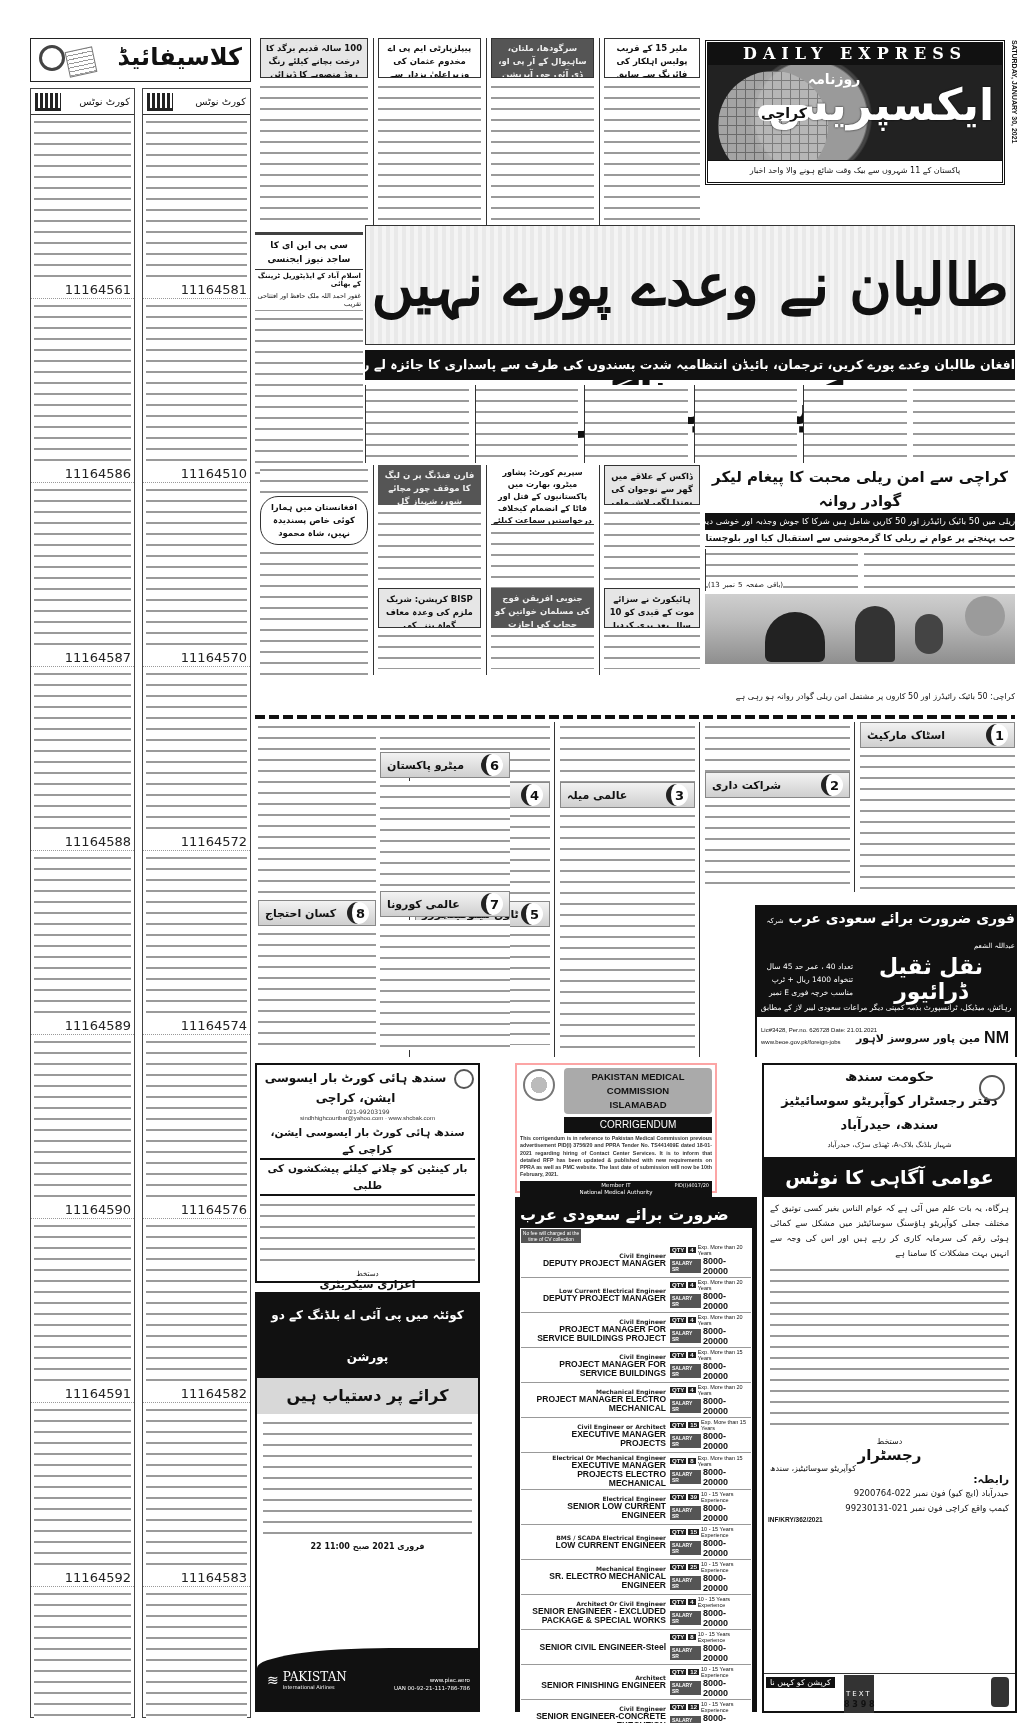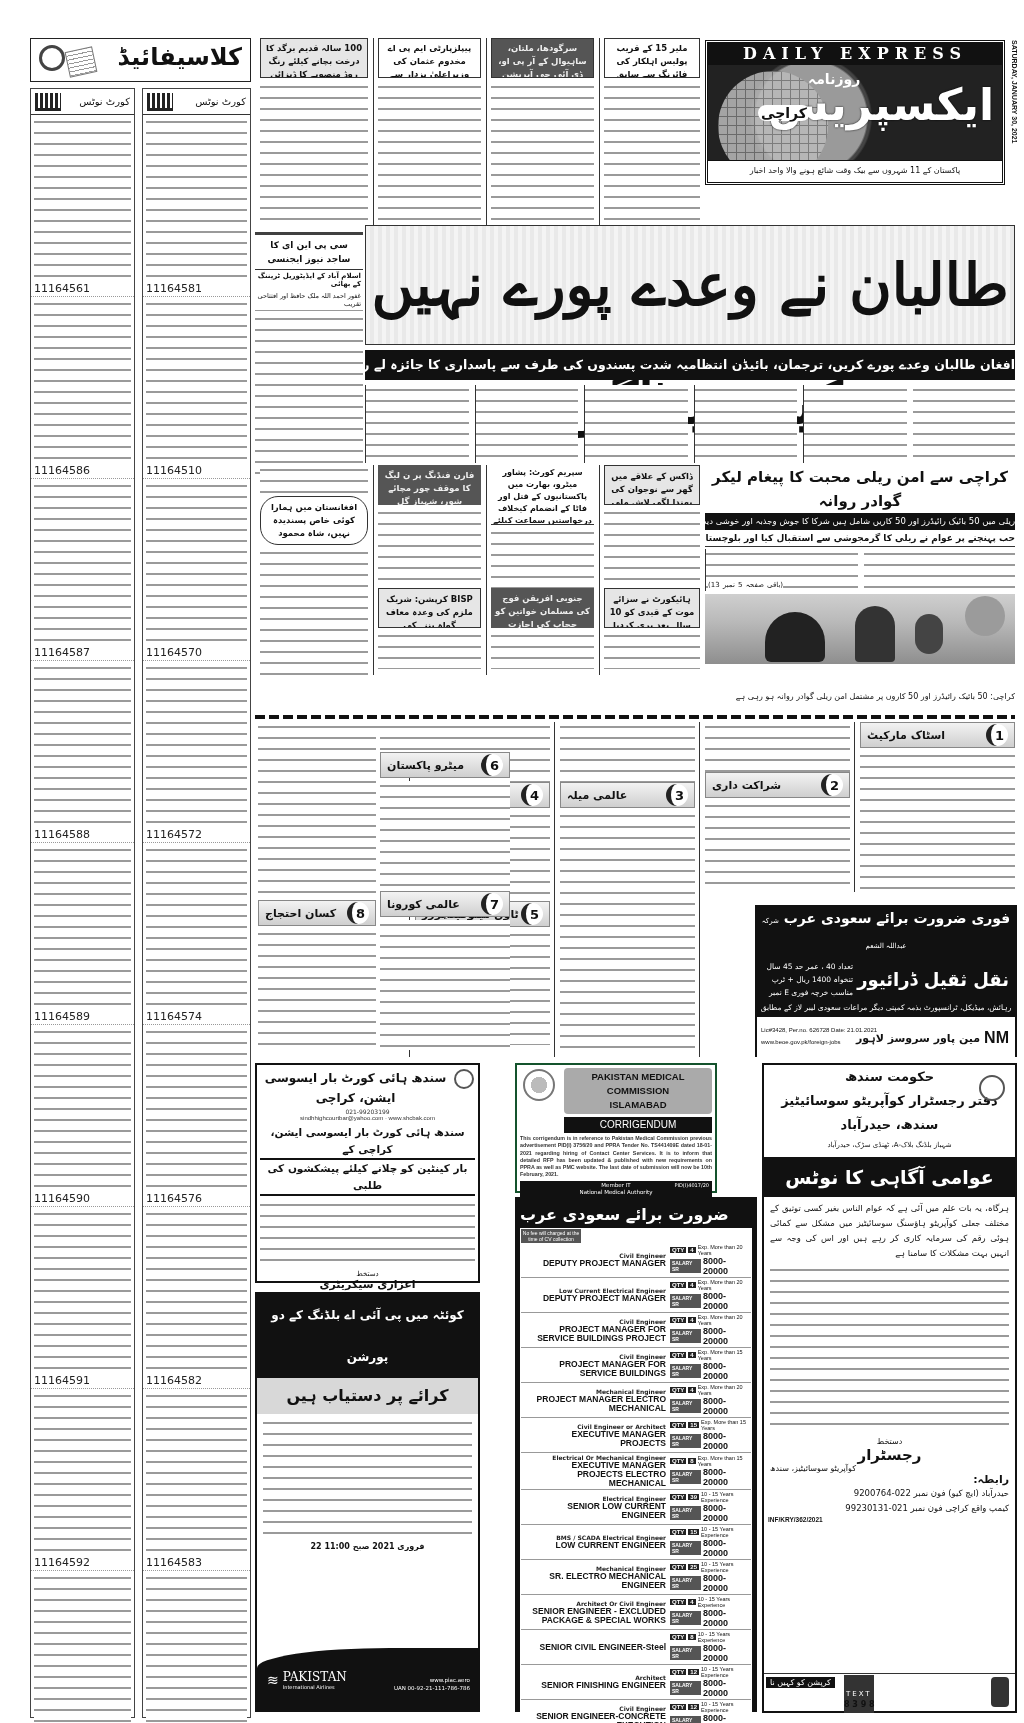--- a/index.html
+++ b/index.html
@@ -7,21 +7,21 @@
 .abs{position:absolute}
 .box{border:1px solid #222;background:#fff}
 .urdu{direction:rtl;text-align:right;font-family:"DejaVu Sans",sans-serif}
 .fill{color:#555;font-size:6.5px;line-height:11px;direction:rtl;text-align:justify;overflow:hidden;word-spacing:1px}
 .lines{background:repeating-linear-gradient(#fff 0 4px,#9a9a9a 4px 6px,#fff 6px 11px);}
 .hl{font-weight:bold;text-align:center;direction:rtl}
 .darkhead{background:#555;color:#eee}
 .greyhead{background:#e6e6e6}
 .blk{background:#111;color:#fff}
 .col-sep{border-left:1px solid #333}
-.notice-id{font-size:11px;color:#222;direction:ltr;text-align:left;padding:1px 3px;border-bottom:1px dotted #999}
+.notice-id{font-size:13px;color:#222;direction:ltr;text-align:right;padding:1px 3px;border-bottom:1px dotted #999}
 .court-head{display:flex;align-items:center;justify-content:space-between;border-bottom:1px solid #333;height:26px;padding:0 4px}
 .court-ico{width:26px;height:18px;background:repeating-linear-gradient(90deg,#222 0 3px,#fff 3px 5px);border-bottom:3px solid #222}
 .numbadge{display:flex;align-items:center;justify-content:space-between;background:linear-gradient(#f3f3f3,#cfcfcf);border:1px solid #888;height:26px;padding:0 6px;direction:rtl}
 .numbadge .n{font-weight:bold;font-size:13px;background:#fff;border-radius:50%;width:22px;height:22px;display:flex;align-items:center;justify-content:center;border-left:5px solid #222}
 .numbadge .t{font-size:11px;font-weight:bold}
 .job{display:flex;justify-content:space-between;align-items:center;border-bottom:1px solid #999;padding:1px 3px;min-height:22px}
 .job .lft{flex:1;text-align:right;padding-right:4px}
 .job .cat{font-size:6px;font-weight:bold;color:#222}
 .job .ttl{font-size:8.5px;font-weight:bold;line-height:9px;font-family:"Liberation Sans",sans-serif}
 .job .rgt{width:78px;font-family:"Liberation Sans",sans-serif}
@@ -258,23 +258,23 @@
 <div class="abs" style="left:258px;top:722px;width:118px;height:335px;">
   <div class="fill lines" style="height:178px"></div>
   <div class="numbadge">
       <span class="n">8</span>
       <span class="t">کسان احتجاج</span>
     </div>
   <div class="fill lines" style="height:120px;margin-top:3px"></div>
 </div>
 
 <div class="abs blk" style="left:755px;top:905px;width:262px;height:152px;border:2px solid #111">
-  <div class="urdu" style="font-size:14px;font-weight:bold;text-align:center;line-height:22px"><span>فوری ضرورت برائے سعودی عرب</span> <span style="font-size:7px;font-weight:normal">شرکہ عبداللہ الشعم</span></div>
+  <div class="urdu" style="font-size:14px;font-weight:bold;text-align:right;line-height:22px"><span>فوری ضرورت برائے سعودی عرب</span> <span style="font-size:7px;font-weight:normal">شرکہ عبداللہ الشعم</span></div>
   <div style="display:flex;flex-direction:row-reverse;align-items:center;padding:0 6px;height:44px">
-    <div class="urdu" style="font-size:18px;font-weight:bold;flex:1;text-align:right">نقل ثقیل ڈرائیور</div>
+    <div class="urdu" style="font-size:22px;font-weight:bold;flex:1;text-align:center">نقل ثقیل ڈرائیور</div>
     <div class="urdu" style="font-size:7.5px;line-height:13px;width:90px">
       <div>تعداد 40 ، عمر حد 45 سال</div>
       <div>تنخواہ 1400 ریال + ٹرپ</div>
       <div>مناسب خرچہ فوری E نمبر</div>
     </div>
   </div>
   <div class="urdu" style="font-size:7.5px;text-align:center;line-height:14px;white-space:nowrap;overflow:hidden">رہائش، میڈیکل، ٹرانسپورٹ بذمہ کمپنی دیگر مراعات سعودی لیبر لاز کے مطابق</div>
   <div style="background:#fff;color:#111;height:44px;margin:2px 0;position:relative;padding:2px 4px">
     <div style="font-size:6px;font-family:'Liberation Sans',sans-serif;margin-top:8px">Lic#3428, Per.no. 626728 Date: 21.01.2021</div>
     <div style="font-size:6px;font-family:'Liberation Sans',sans-serif;margin-top:6px">www.beoe.gov.pk/foreign-jobs</div>
@@ -317,21 +317,21 @@
         <div style="font-size:5px">International Airlines</div>
       </div>
     </div>
     <div style="position:absolute;right:8px;top:28px;font-size:5.5px;text-align:right;line-height:8px">
       <div>www.piac.aero</div>
       <div>UAN 00-92-21-111-786-786</div>
     </div>
   </div>
 </div>
 
-<div class="abs box" style="left:515px;top:1063px;width:202px;height:130px;border:2px solid #14532d;padding:3px">
+<div class="abs box" style="left:515px;top:1063px;width:202px;height:130px;border:2px solid #fca5a5;padding:3px">
   <div style="position:absolute;left:6px;top:4px;width:32px;height:32px;border:2px solid #777;border-radius:50%;background:radial-gradient(circle,#bbb 0 40%,#fff 41%)"></div>
   <div style="margin-left:44px;background:#aaa;border-radius:4px;text-align:center;font-family:'Liberation Sans',sans-serif;font-weight:bold;font-size:9.5px;line-height:14px;padding:2px 0">
     <div>PAKISTAN MEDICAL COMMISSION</div>
     <div>ISLAMABAD</div>
   </div>
   <div style="margin:3px 0 2px 44px;background:#111;color:#fff;text-align:center;font-family:'Liberation Sans',sans-serif;font-size:10px;line-height:16px">CORRIGENDUM</div>
   <div style="font-size:5.3px;line-height:7.3px;font-family:'Liberation Sans',sans-serif;font-weight:bold;text-align:justify;color:#333">This corrigendum is in reference to Pakistan Medical Commission previous advertisement PID(I) 3756/20 and PPRA Tender No. TS441409E dated 18-01-2021 regarding hiring of Contact Center Services. It is to inform that detailed RFP has been updated &amp; published with new requirements on PPRA as well as PMC website. The last date of submission will now be 10th February, 2021.</div>
   <div style="background:#111;color:#fff;text-align:center;font-size:5.5px;line-height:7.5px;margin-top:2px;padding:1px 0;position:relative">
     <span style="position:absolute;right:3px;top:1px;font-size:5px">PID(I)4017/20</span>
     <div>Member IT</div>

